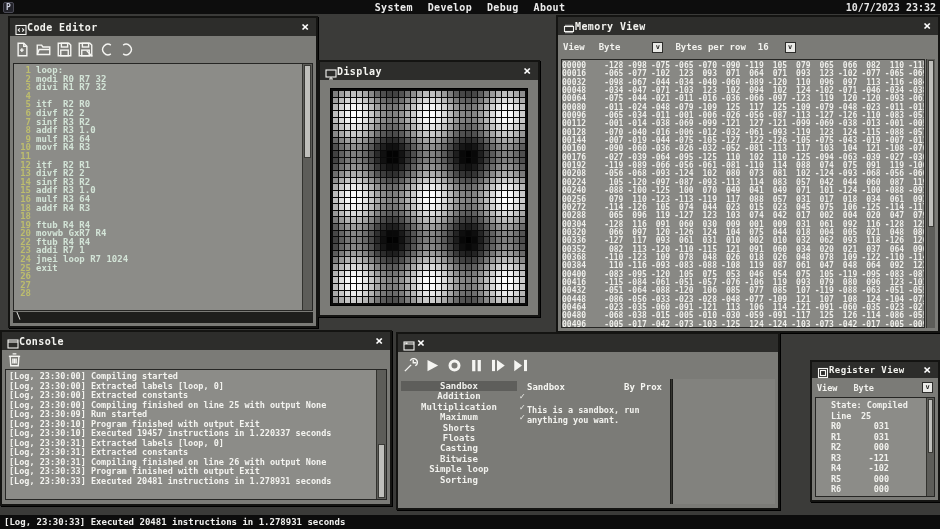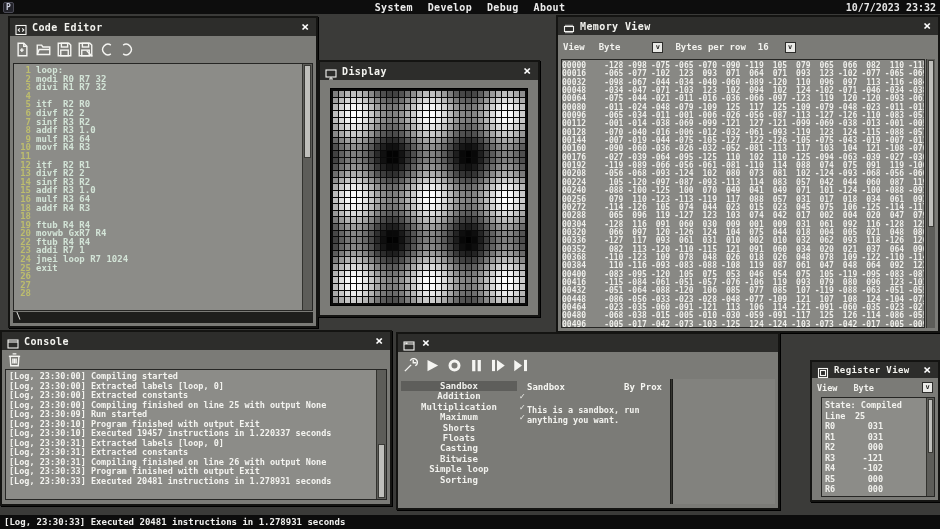--- a/index.html
+++ b/index.html
@@ -11,21 +11,21 @@
     font-weight: bold;
   }
   
   #topbar { position:absolute; left:0; top:0; width:940px; height:14px; background:#0d0d0d; display:flex; align-items:center; }
   #logo { width:11px; height:11px; margin-left:3px; background:#23232a; border:1px solid #4a4a55; color:#cfd2e0; font-size:8px; line-height:9px; text-align:center; border-radius:2px; }
   #menu { position:absolute; left:50%; transform:translateX(-50%); display:flex; gap:15px; }
   .menu-item { color:#ececec; font-size:10px; letter-spacing:0.3px; }
   #clock { margin-left:auto; margin-right:4px; color:#e6e6e6; font-size:10px; }
   
   .window { position:absolute; background:#7b7b77; border:2px solid #141412; box-shadow:1px 1px 0 #000; }
-  .titlebar { position:absolute; left:0; top:0; right:0; height:18px; background:#2d2d2b; display:flex; align-items:center; gap:5px; padding:0 5px; }
+  .titlebar { position:absolute; left:0; top:0; right:0; height:18px; background:#2d2d2b; display:flex; align-items:center; padding:0 5px; }
   .titlebar .t { color:#f3f3ef; font-size:10px; letter-spacing:0.4px; flex:1; white-space:nowrap; overflow:hidden; }
   .close { color:#ffffff; font-size:13px; line-height:14px; padding:0 2px; }
   .panel { position:absolute; background:#8c8c88; border:1px solid #262624; overflow:hidden; }
   .icon { display:inline-block; width:15px; height:15px; flex:none; }
   .icon svg { width:100%; height:100%; stroke:#f5f5f2; fill:none; stroke-width:1.1; }
   .title-icon { width:12px; height:12px; }
   .toolbar { position:absolute; left:0; right:0; display:flex; align-items:center; gap:6px; padding:0 5px; }
   .sb { position:absolute; background:#5d5d59; border-left:1px solid #33332f; }
   .sb .thumb { position:absolute; left:1px; right:1px; background:#bfbfbb; border:1px solid #3a3a36; }
   .dd { width:11px; height:11px; background:#eaeae7; border:1px solid #2c2c2a; color:#1d1d1b; font-size:7px; line-height:9px; text-align:center; flex:none; }
@@ -69,21 +69,21 @@
   #prog-info { flex:1; padding:3px 8px 0 10px; }
   #info-head { display:flex; justify-content:space-between; font-size:9px; color:#f6f6f2; }
   #info-desc { margin-top:13px; font-size:8.5px; line-height:10px; color:#f2f2ee; max-width:210px; }
   #rn-divider { width:3px; flex:none; background:#34342f; border-left:1px solid #1c1c1a; border-right:1px solid #1c1c1a; }
   #rn-right { width:102px; flex:none; background:#82827e; }
   
   #win-register { left:810px; top:360px; width:130px; height:142px; }
   #win-register .titlebar { height:16px; }
   #win-register .titlebar .t { font-size:9px; }
   #rv-toolbar { top:17px; height:17px; }
-  #reg-list { left:3px; right:3px; top:35px; bottom:3px; padding:2px 0 0 3px;margin-left:6px; }
+  #reg-list { left:3px; right:3px; top:35px; bottom:3px; padding:2px 0 0 15px; }
   .reg-row { display:flex; height:10.5px; line-height:10.6px; font-size:8.5px; color:#f2f2ee; white-space:pre; }
   .rv-name { width:30px; flex:none; }
   .rv-val { width:28px; flex:none; text-align:right; }
   .rv-full { white-space:pre; }
   #rv-sb { right:0; top:0; bottom:0; width:8px; }
   
   #statusbar { position:absolute; left:0; top:515px; width:940px; height:14px; background:#0c0c0c; color:#f0f0ee; font-size:9px; line-height:14px; padding-left:4px; white-space:pre; }
 </style>
 </head>
 <body>

